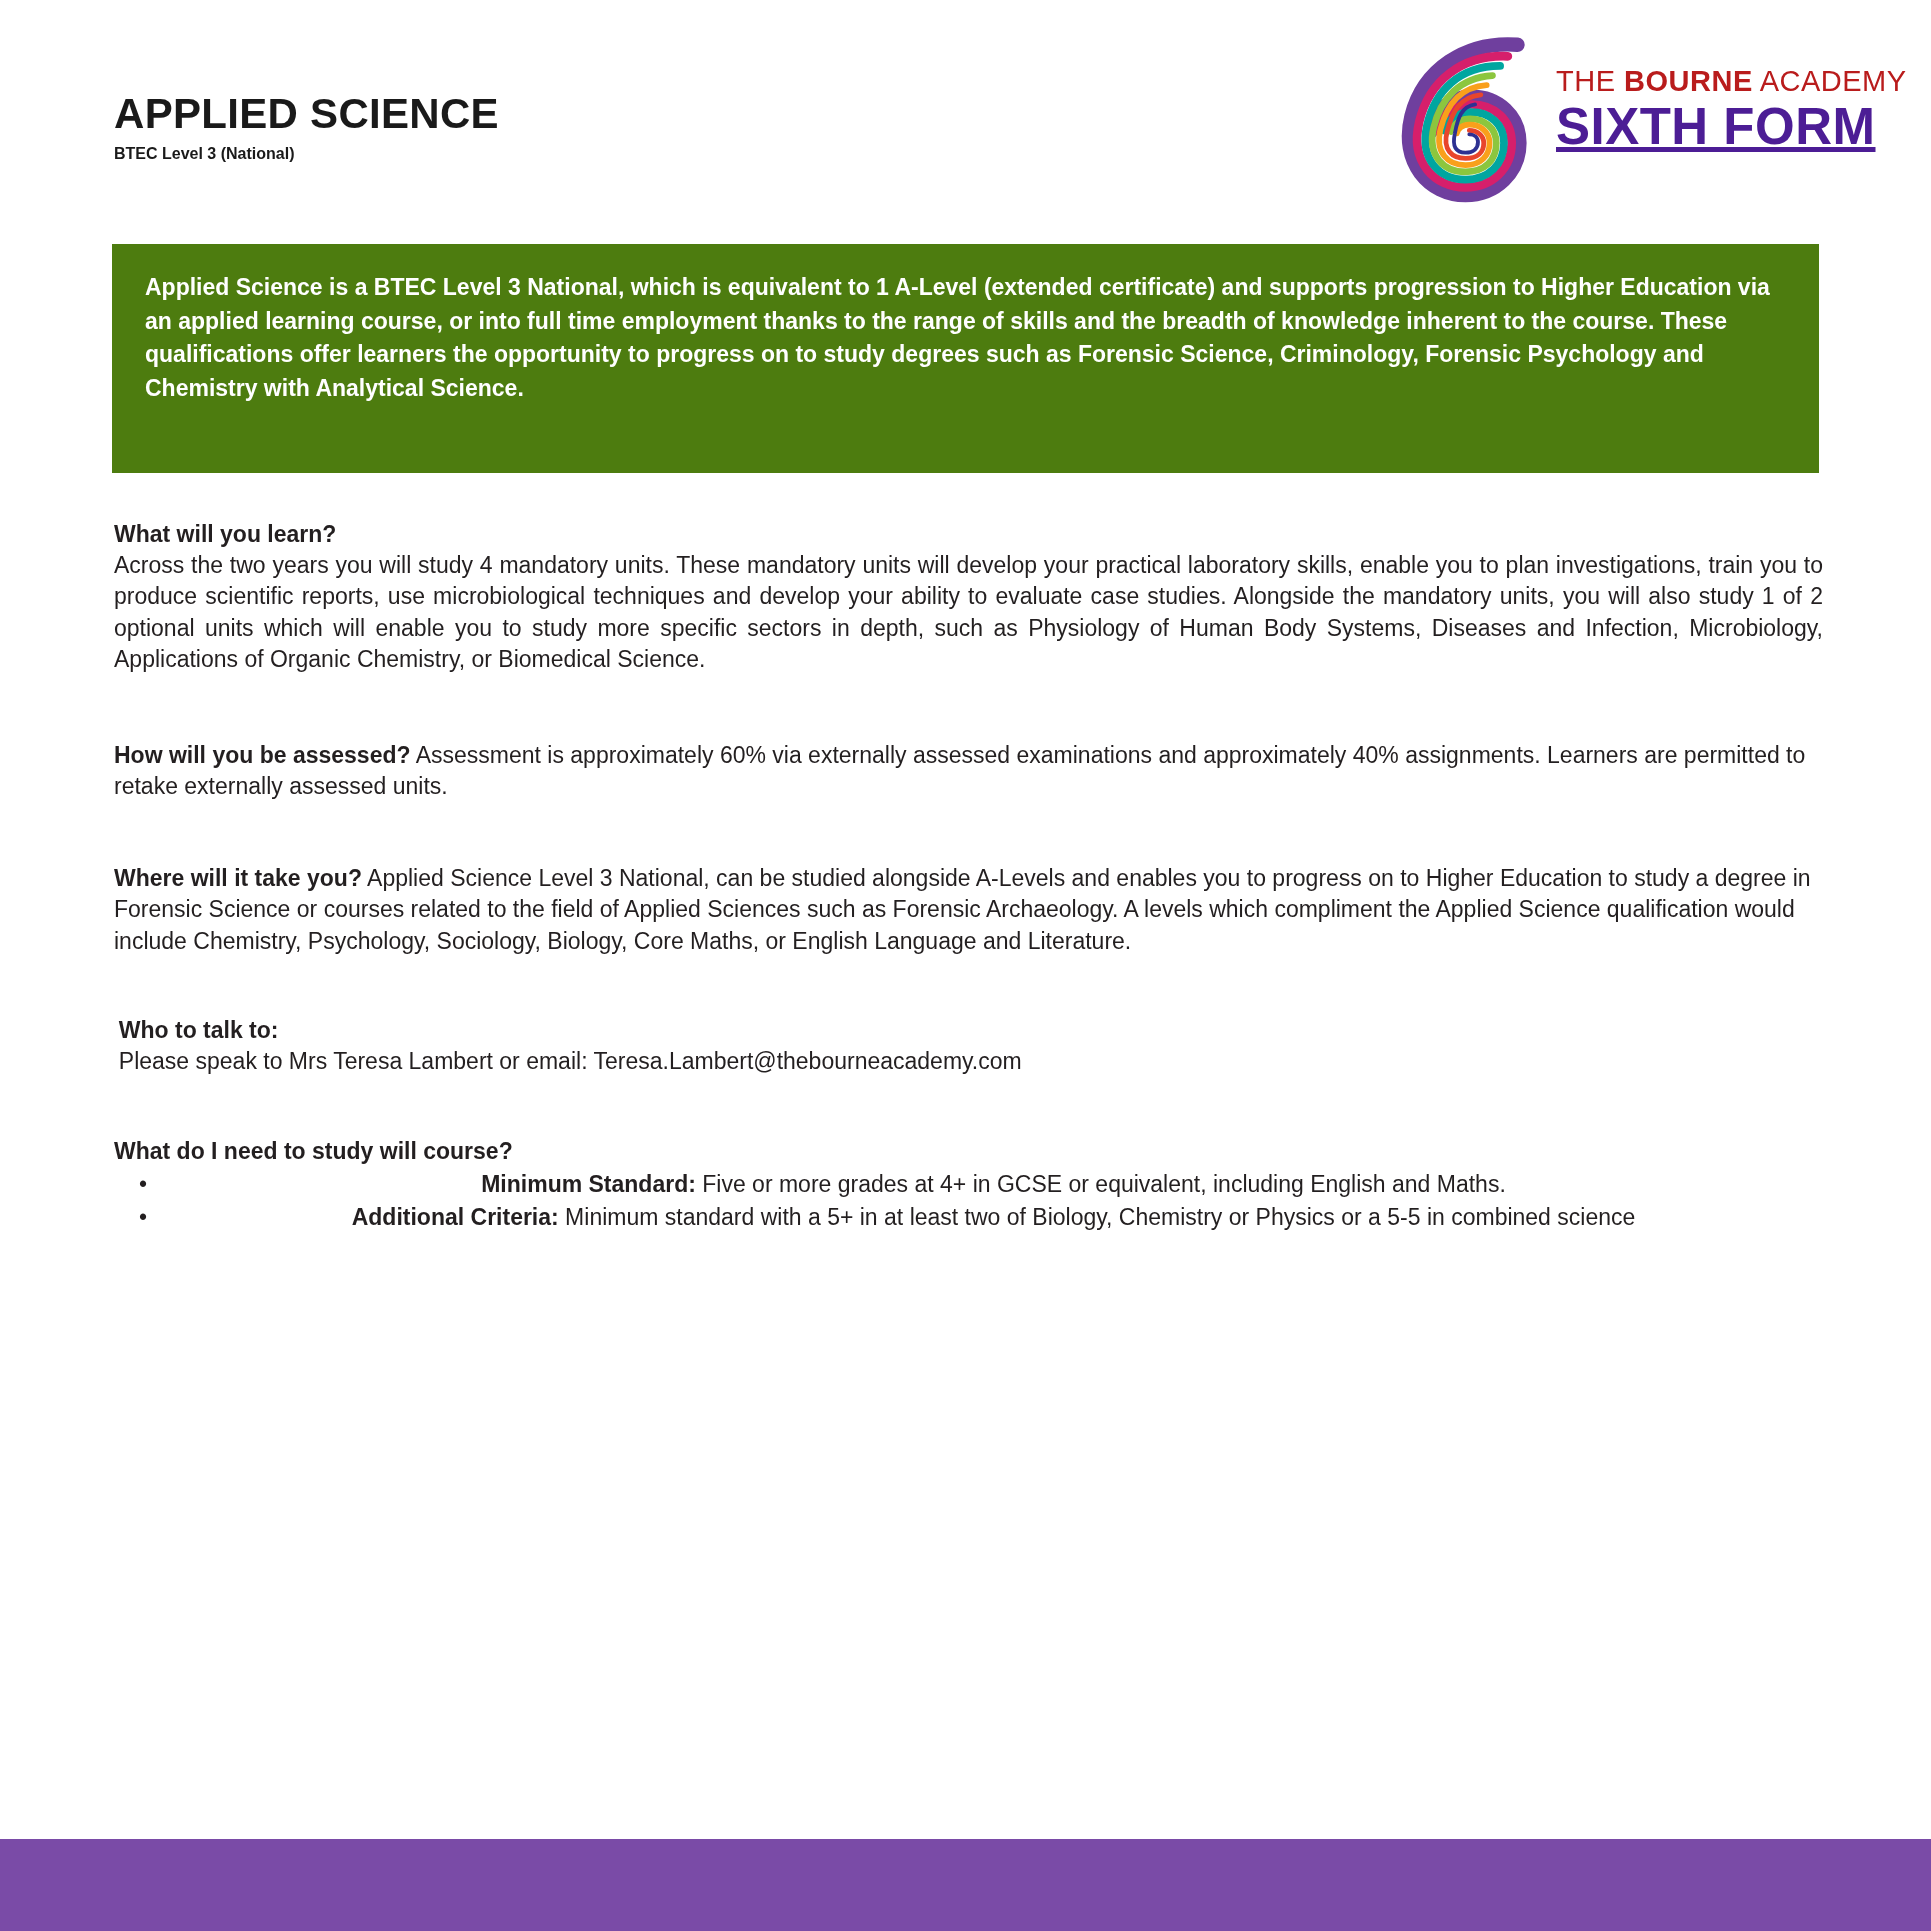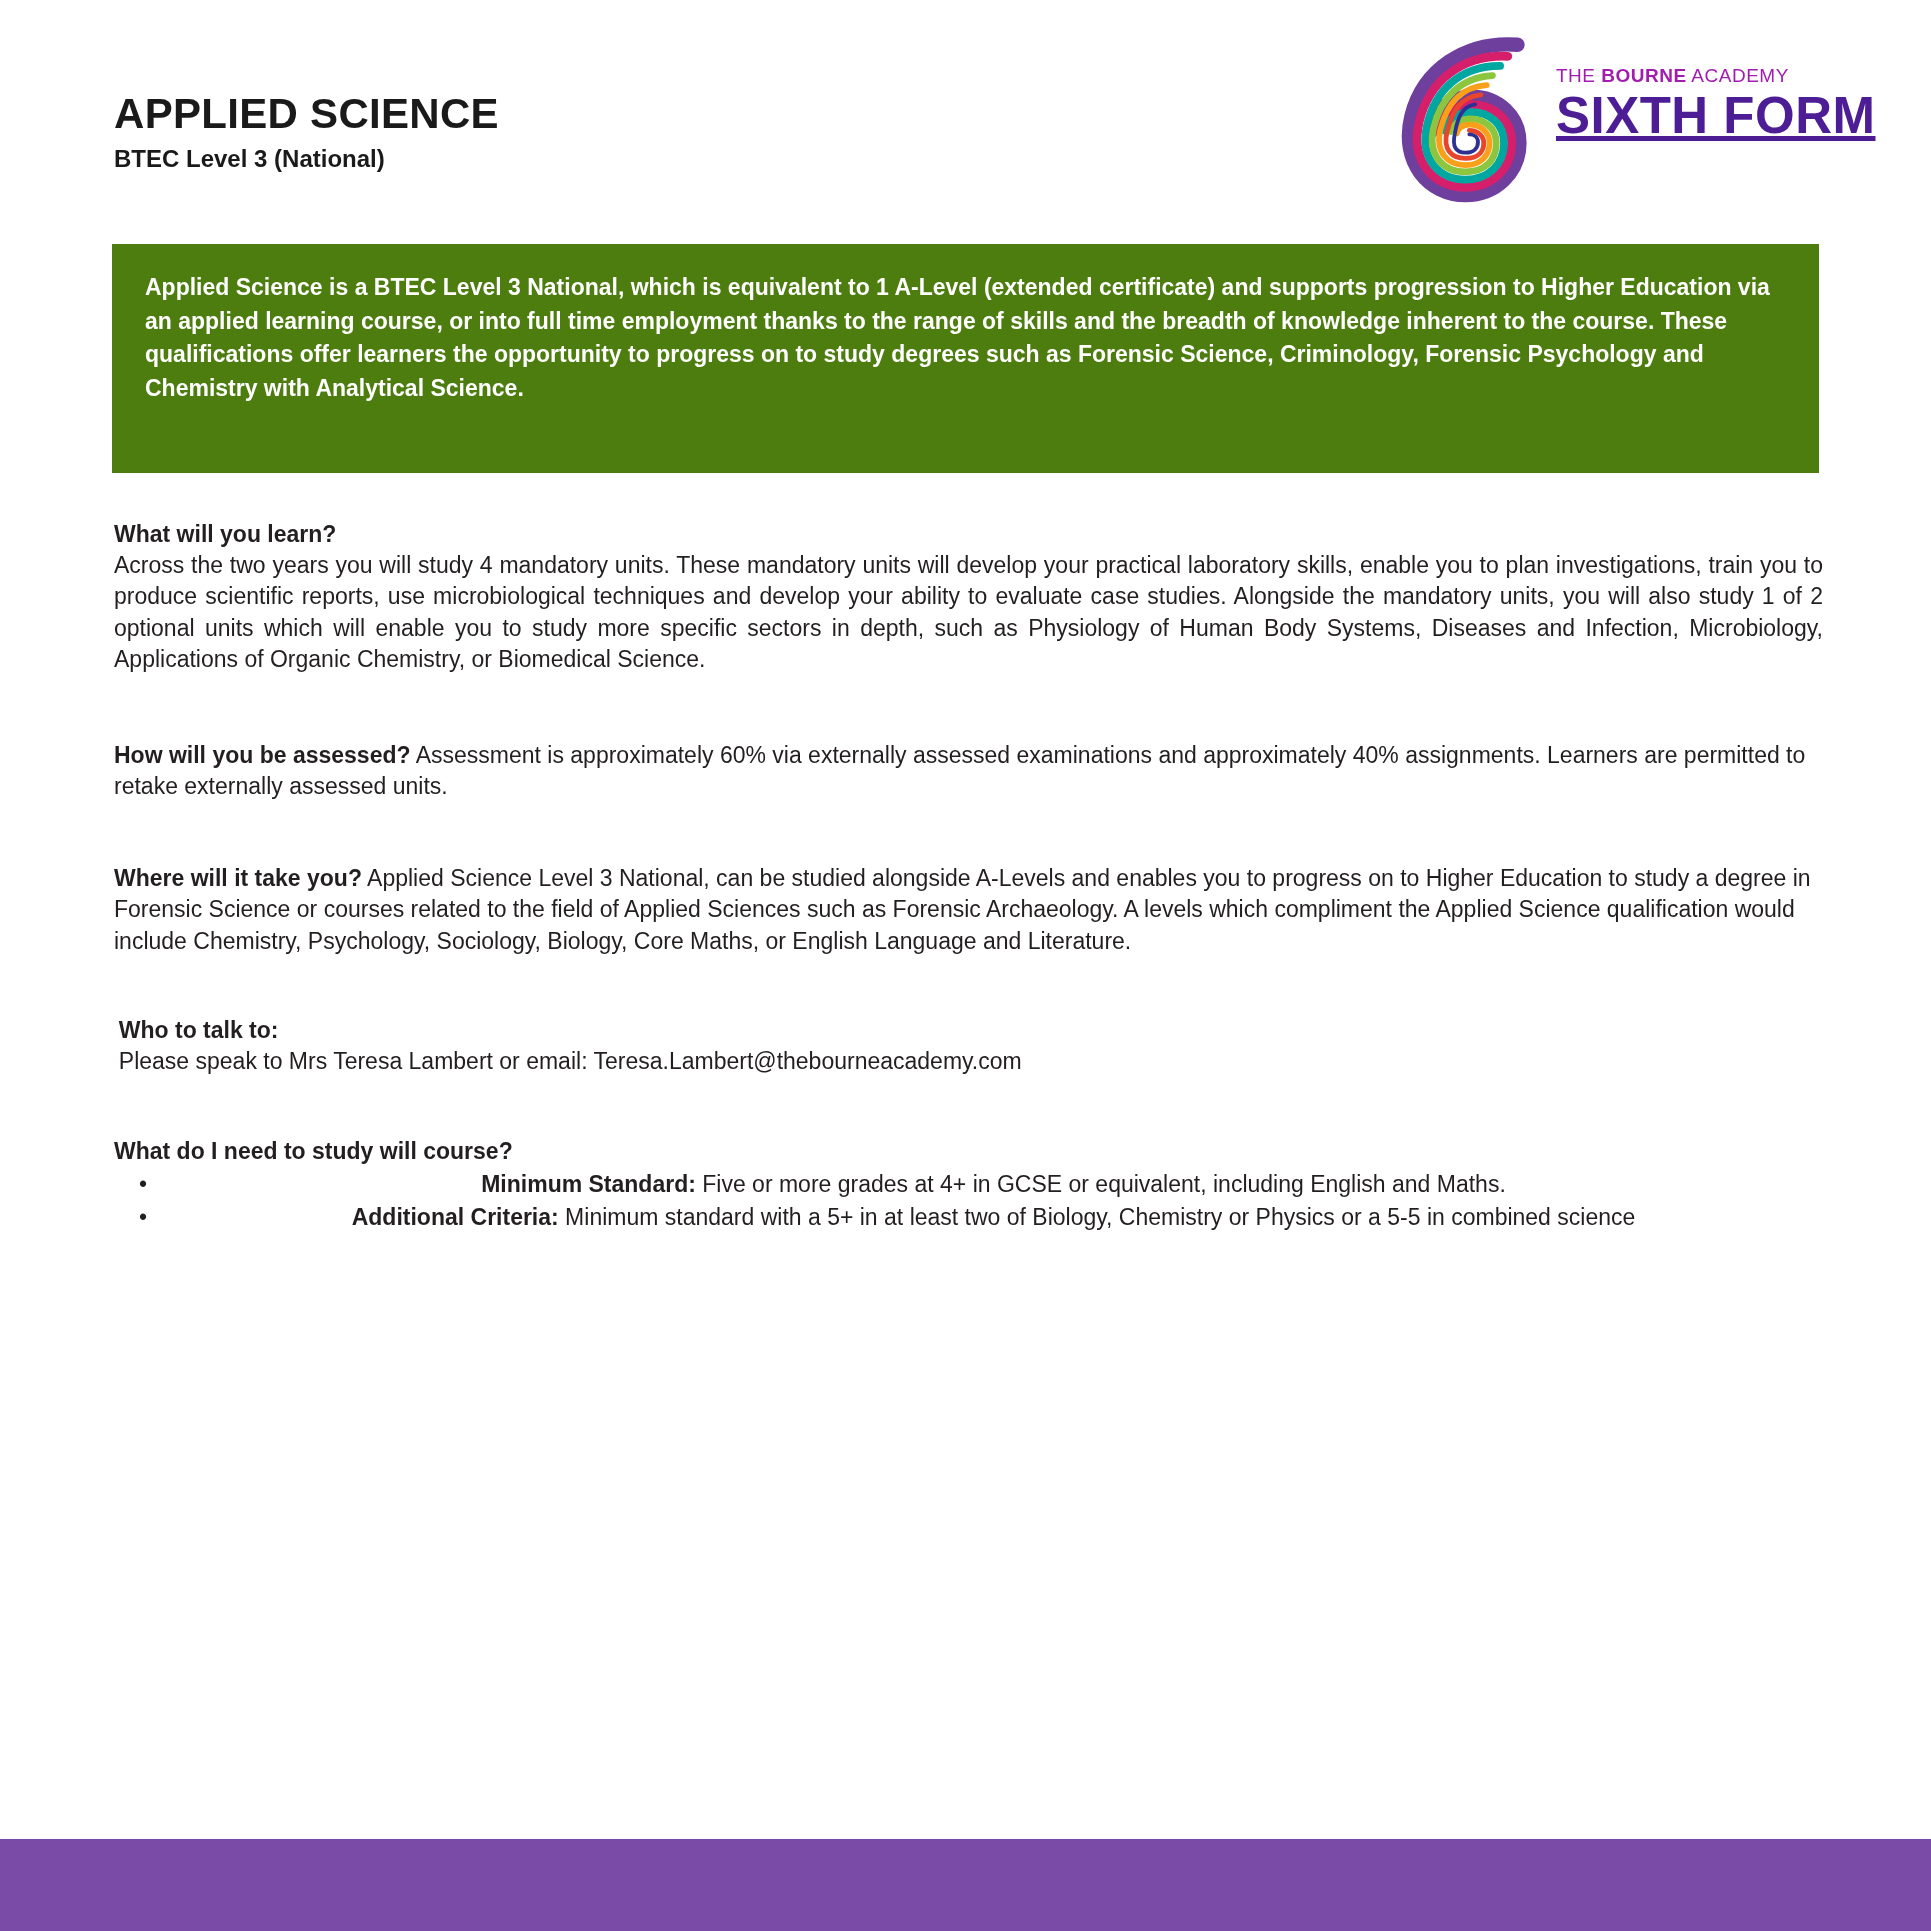--- a/index.html
+++ b/index.html
@@ -37,21 +37,21 @@
   }
   .doc-title {
     font-size: 42px;
     font-weight: bold;
     letter-spacing: 0.3px;
     line-height: 1.0;
     margin: 0;
     color: #1a1a1a;
   }
   .doc-subtitle {
-    font-size: 24px;
+    font-size: 16px;
     font-weight: bold;
     margin: 9.7px 0 0 0;
     color: #1a1a1a;
   }
 
   
   .logo {
     position: absolute;
     right: 27px;
     top: 19.3px;
@@ -65,23 +65,23 @@
     width: 183px;
     height: 179px;
   }
   .logo-text {
     position: absolute;
     left: 193px;
     top: 46px;
     width: 348px;
   }
   .logo-line1 {
-    font-size: 19px;
+    font-size: 29px;
     letter-spacing: 0.5px;
-    color: #a21caf;
+    color: #b91c1c;
     white-space: nowrap;
   }
   .logo-line1 b { font-weight: bold; }
   .logo-line1 span.light { font-weight: normal; }
   .logo-line2 {
     font-size: 51px;
     font-weight: bold;
     color: #4c1d95;
     letter-spacing: 0.5px;
     line-height: 1.05;

